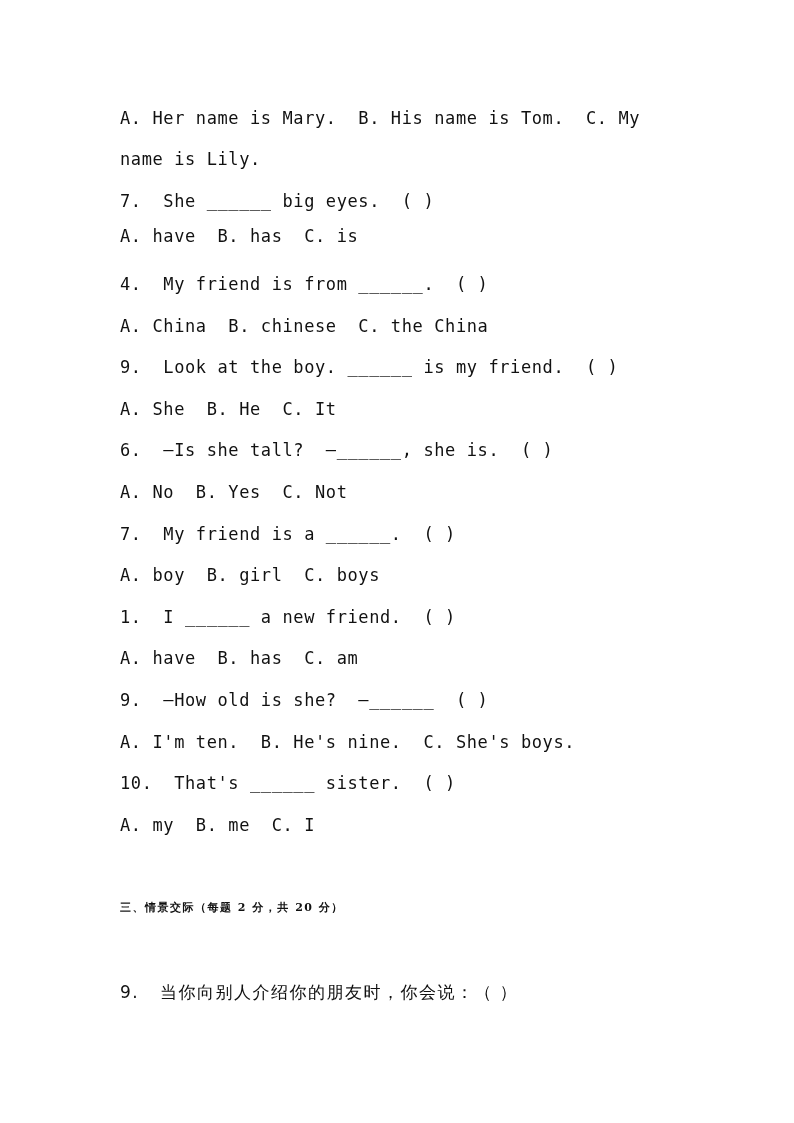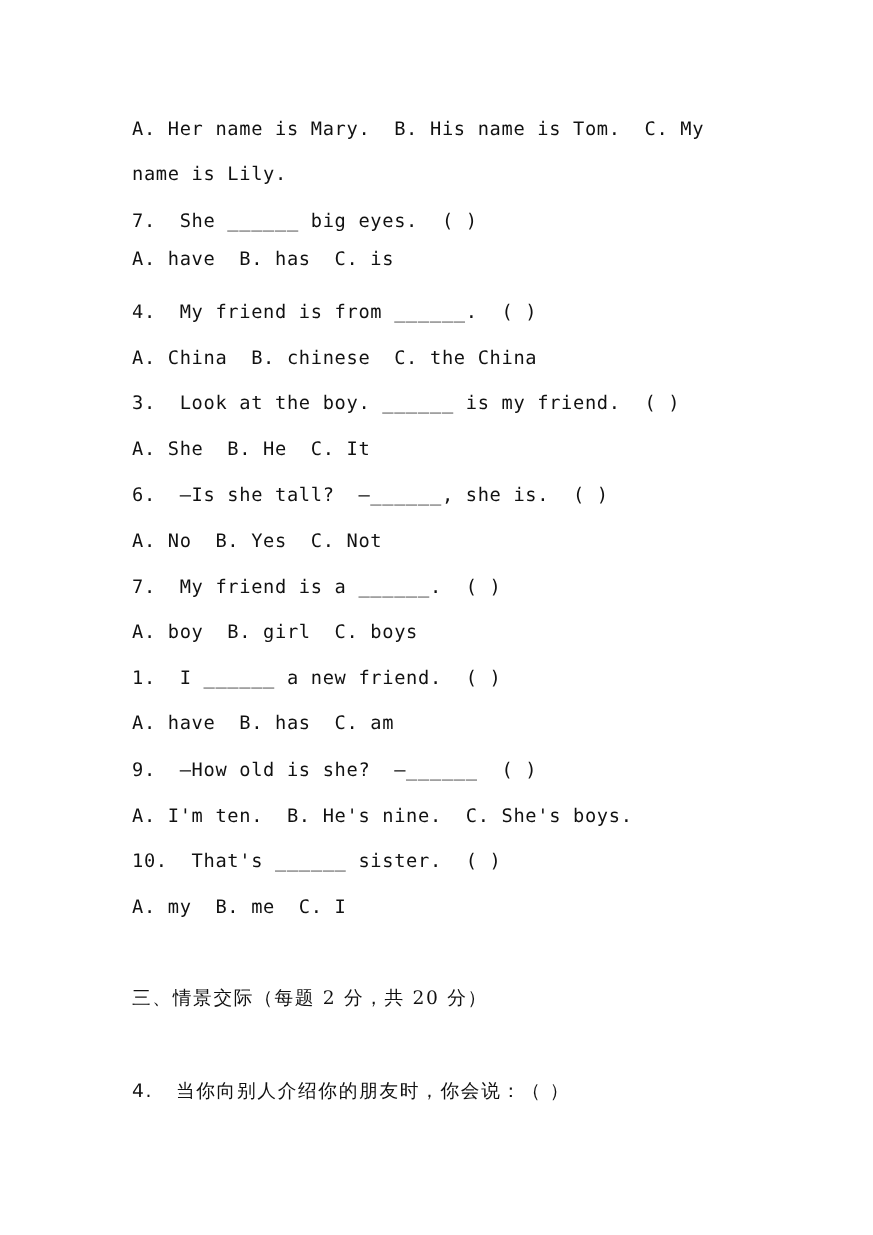--- a/index.html
+++ b/index.html
@@ -20,55 +20,56 @@
       left: 120px;
       font-size: 17px;
       line-height: 24px;
       white-space: pre;
       letter-spacing: 0.6px;
       color: #111111;
       text-align: center;
     }
     .section-title {
       font-family: "DejaVu Serif", "Liberation Serif", serif;
-      font-size: 17px;
+      font-size: 11px;
       letter-spacing: 1.5px;
+      font-weight: bold;
     }
     .cn-question {
       font-family: "DejaVu Sans", "Liberation Sans", sans-serif;
       letter-spacing: 1.5px;
     }
   </style>
 </head>
 <body>
 
 <div>
   <div class="line" style="top:106px">A. Her name is Mary.  B. His name is Tom.  C. My</div>
   <div class="line" style="top:147px">name is Lily.</div>
 
   <div class="line" style="top:189px">7.  She ______ big eyes.  ( )</div>
   <div class="line" style="top:224px">A. have  B. has  C. is</div>
 
   <div class="line" style="top:272px">4.  My friend is from ______.  ( )</div>
   <div class="line" style="top:314px">A. China  B. chinese  C. the China</div>
 
-  <div class="line" style="top:355px">3.  Look at the boy. ______ is my friend.  ( )</div>
+  <div class="line" style="top:355px">9.  Look at the boy. ______ is my friend.  ( )</div>
   <div class="line" style="top:397px">A. She  B. He  C. It</div>
 
   <div class="line" style="top:438px">6.  —Is she tall?  —______, she is.  ( )</div>
   <div class="line" style="top:480px">A. No  B. Yes  C. Not</div>
 
   <div class="line" style="top:522px">7.  My friend is a ______.  ( )</div>
   <div class="line" style="top:563px">A. boy  B. girl  C. boys</div>
 
   <div class="line" style="top:605px">1.  I ______ a new friend.  ( )</div>
   <div class="line" style="top:646px">A. have  B. has  C. am</div>
 
   <div class="line" style="top:688px">9.  —How old is she?  —______  ( )</div>
   <div class="line" style="top:730px">A. I'm ten.  B. He's nine.  C. She's boys.</div>
 
   <div class="line" style="top:771px">10.  That's ______ sister.  ( )</div>
   <div class="line" style="top:813px">A. my  B. me  C. I</div>
 
   <div class="line section-title" style="top:896px">三、情景交际（每题 2 分，共 20 分）</div>
 
-  <div class="line cn-question" style="top:980px">4.   当你向别人介绍你的朋友时，你会说：（ ）</div>
+  <div class="line cn-question" style="top:980px">9.   当你向别人介绍你的朋友时，你会说：（ ）</div>
 </div>
 
 </body></html>

